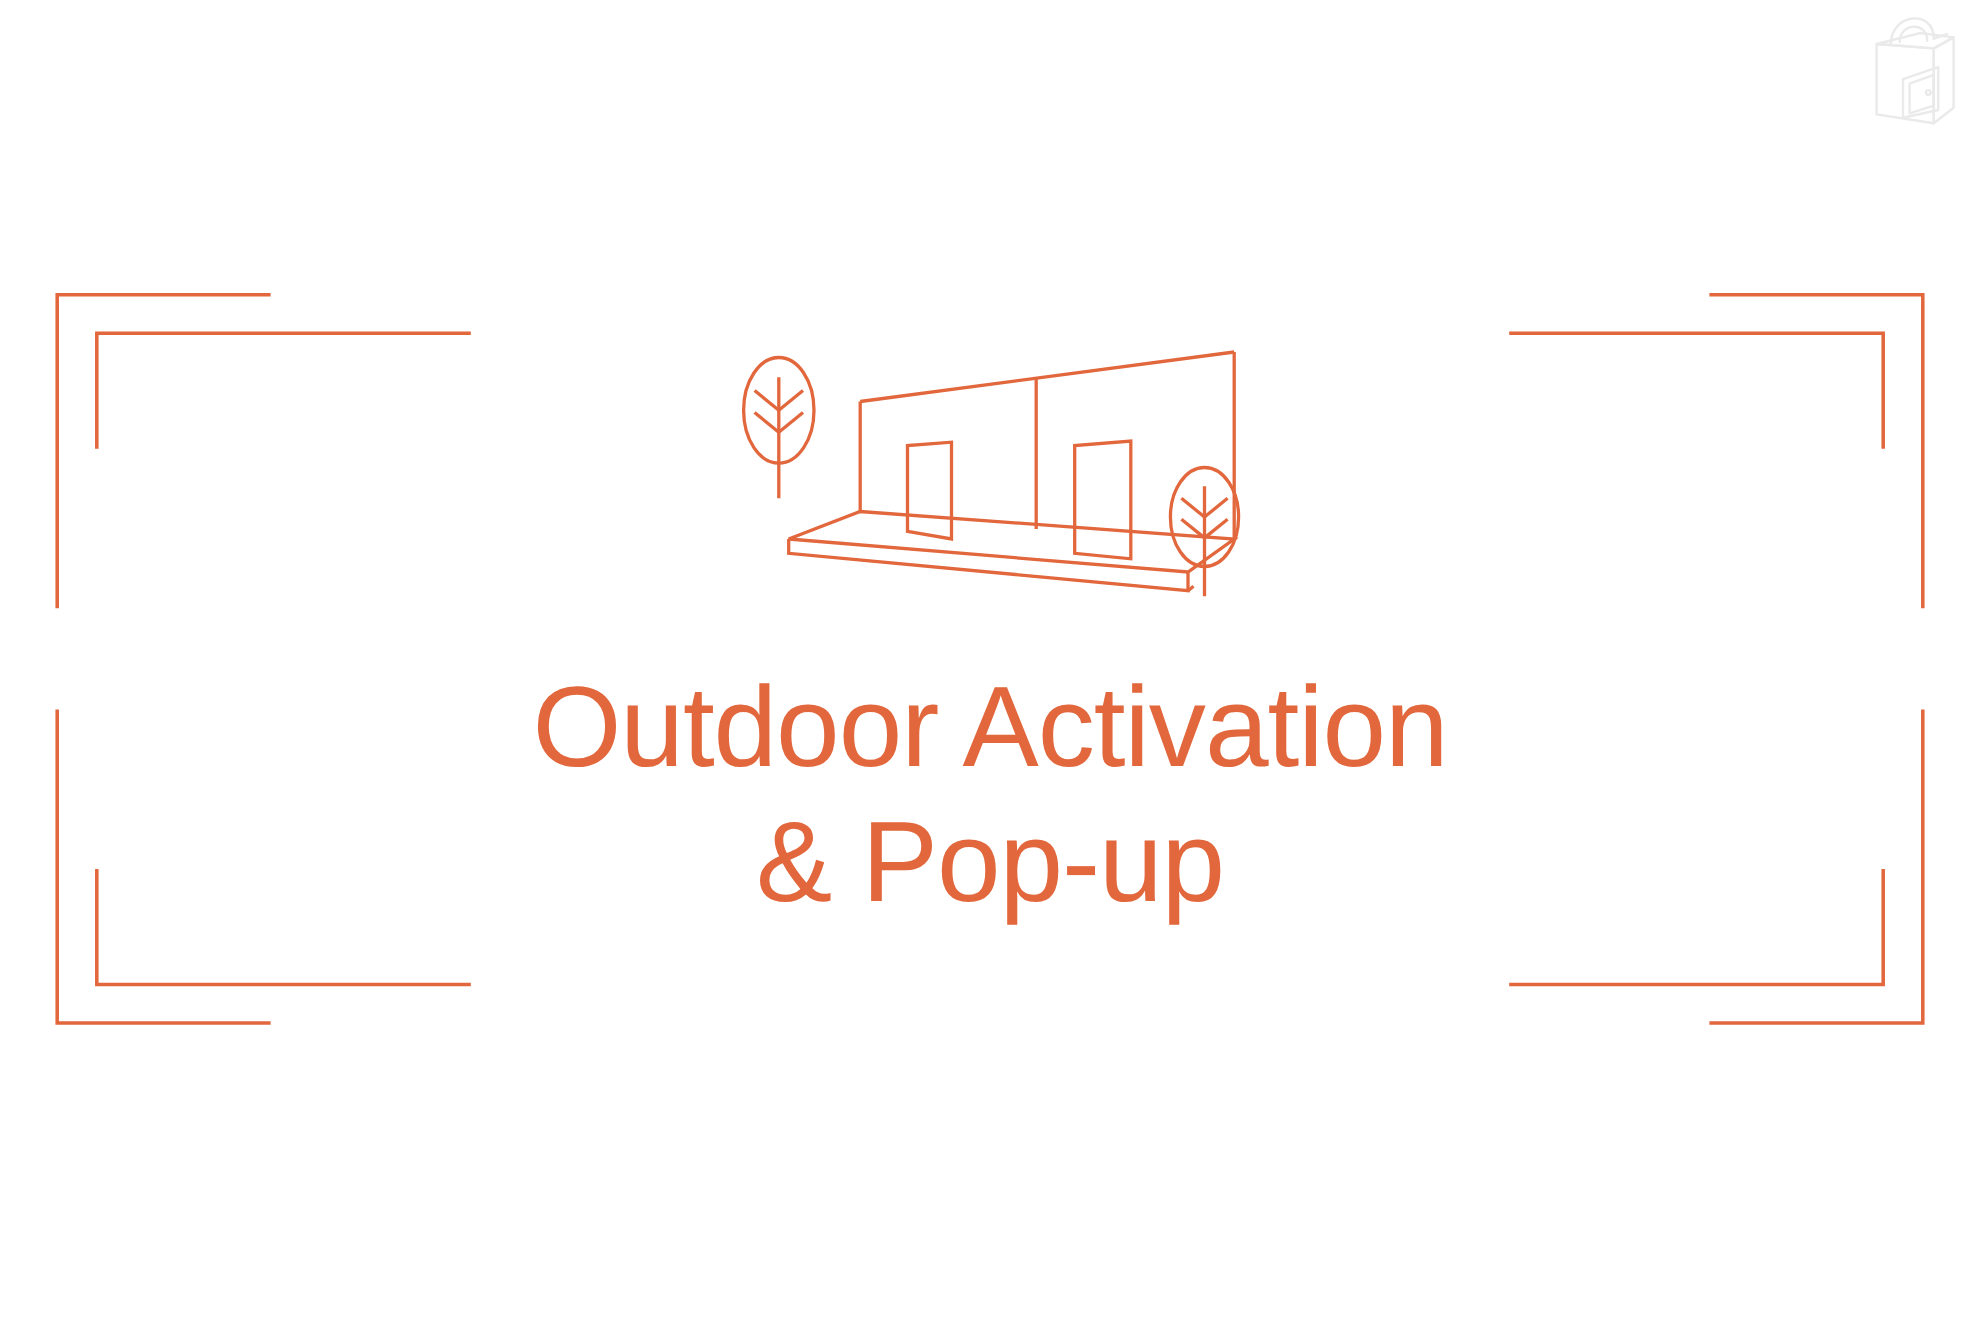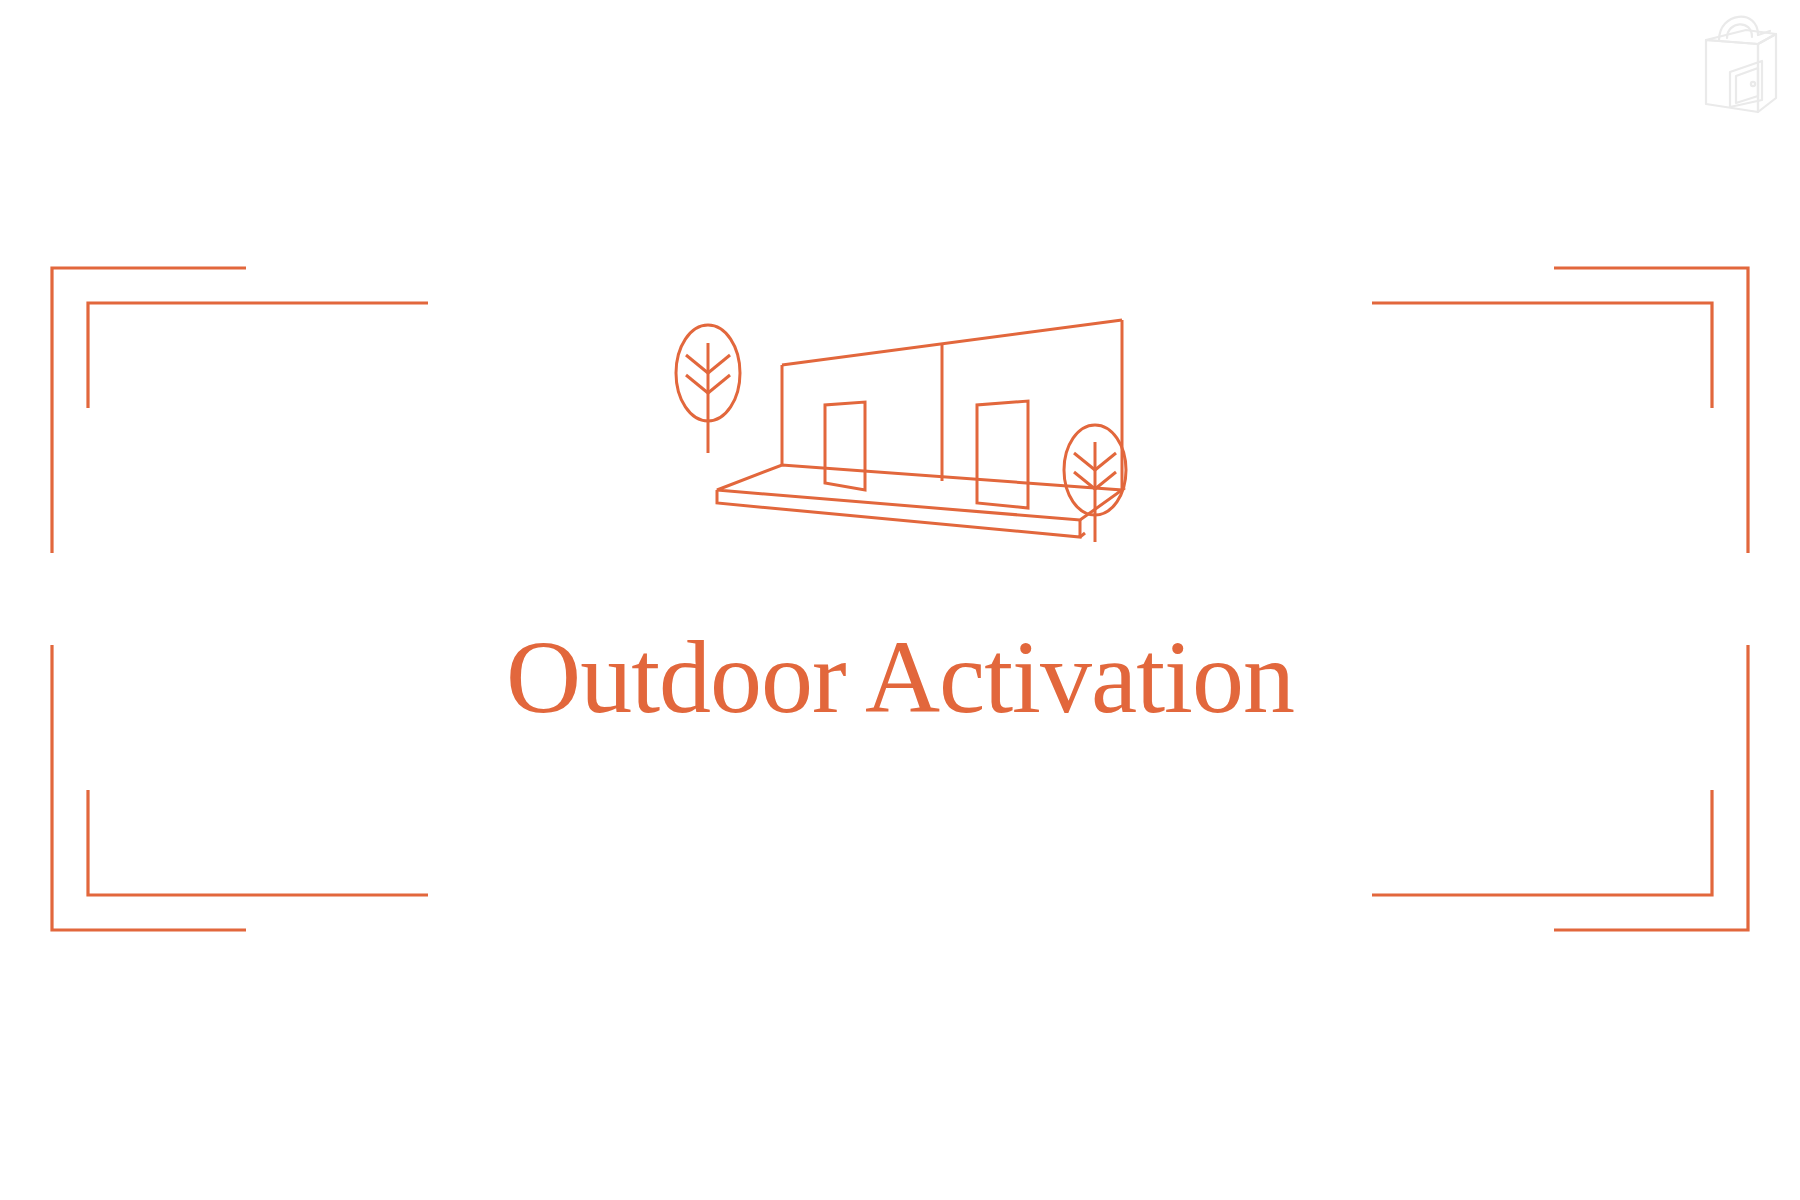--- a/index.html
+++ b/index.html
@@ -50,27 +50,26 @@
   
   .title-block {
     position: absolute;
     left: 0;
     top: 600px;
     width: 1800px;
     text-align: center;
   }
   .title-line {
     color: #E2673C;
-    font-family: Liberation Serif, serif;
+    font-family: Liberation Sans, sans-serif;
     font-size: 104px;
     font-weight: 400;
     letter-spacing: -1px;
     line-height: 1.18;
     white-space: nowrap;
-    margin-top: 16px;
   }
 </style>
 </head>
 <body>
 
 <div class="slide">
 
   <svg class="frame-svg" viewBox="0 0 1800 1200">
     <g fill="none" stroke="#E2673C" stroke-width="3.2" stroke-linecap="butt">
 
@@ -143,15 +142,16 @@
         <path d="M 456 148 L 435 165"></path>
         <path d="M 414 167 L 435 184"></path>
         <path d="M 456 167 L 435 184"></path>
       </g>
 
     </g>
   </svg>
 
   <div class="title-block">
     <div class="title-line">Outdoor Activation</div>
+    <div class="title-line">&amp; Pop-up</div>
   </div>
 
 </div>
 
 </body></html>

